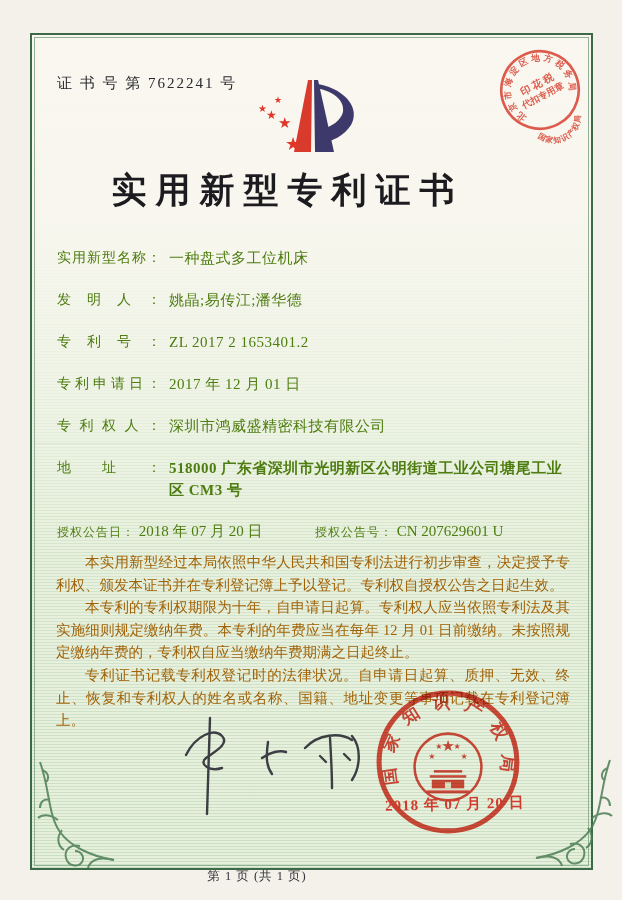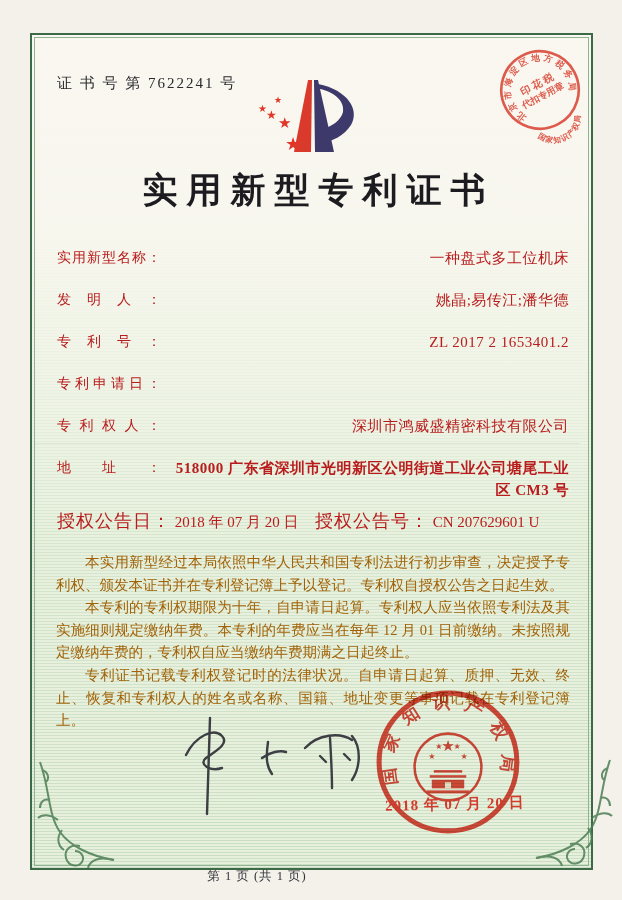--- a/index.html
+++ b/index.html
@@ -10,29 +10,29 @@
     border:2px solid #3c6a46;
     background:
       linear-gradient(180deg, rgba(249,247,239,1) 0%, rgba(249,247,239,0.97) 22%,
         rgba(242,245,233,0.8) 42%, rgba(233,241,223,0.42) 62%, rgba(227,238,215,0.12) 100%),
       repeating-linear-gradient(0deg, rgba(122,174,127,0.30) 0px, rgba(122,174,127,0.30) 1px,
         rgba(240,244,234,0) 1px, rgba(240,244,234,0) 3px);
     background-color:#e7f0dc;}
   .frame::after{content:"";position:absolute;inset:2px;border:1px solid #8fb292;pointer-events:none;}
   .cert-no{position:absolute;left:57px;top:74px;font-size:15px;letter-spacing:2px;color:#2a2a2e;}
   .title{position:absolute;left:30px;top:167px;width:515px;text-align:center;
-    font-size:35px;font-weight:700;letter-spacing:9px;color:#1b1b20;padding-left:31px;}
-  .fields{position:absolute;left:57px;top:247px;width:512px;font-size:15px;color:#b91c1c;}
+    font-size:35px;font-weight:700;letter-spacing:9px;color:#1b1b20;}
+  .fields{position:absolute;left:57px;top:247px;width:512px;font-size:15px;color:#4d7c0f;}
   .frow{display:flex;margin-bottom:20px;line-height:22px;}
   .flabel{flex:0 0 104px;width:104px;text-align:justify;text-align-last:justify;font-size:14px;}
-  .fvalue{flex:1;padding-left:8px;letter-spacing:0.5px;text-align:right;}
+  .fvalue{flex:1;padding-left:8px;letter-spacing:0.5px;}
   .grant-row{display:flex;line-height:22px;margin-top:-3px;}
   .gpair{white-space:nowrap;}
   .gpair.first{width:258px;}
-  .glabel{font-size:18px;letter-spacing:1px;}
+  .glabel{font-size:12px;letter-spacing:1px;}
   .paras{position:absolute;left:56px;top:524px;width:514px;font-size:14.5px;line-height:22.6px;
     color:#a16207;text-align:justify;margin-top:27px;}
   .paras p{margin:0;text-indent:2em;}
   .fold-line{position:absolute;left:35px;top:443px;width:545px;height:1px;background:rgba(60,60,60,0.07);}
   .signer{position:absolute;left:84px;top:744px;font-size:15px;letter-spacing:4px;color:#1f1f24;line-height:31px;}
   .footer{position:absolute;left:172px;top:868px;width:170px;text-align:center;font-size:12.5px;
     letter-spacing:1px;color:#33333a;}
   .seal-date{position:absolute;left:385px;top:795px;font-size:15px;font-weight:700;color:#d23a2b;
     letter-spacing:1px;white-space:nowrap;transform:rotate(-1.5deg);z-index:6;}
   .svg-abs{position:absolute;}
@@ -84,26 +84,27 @@
     <div class="frow">
       <span class="flabel">发明人：</span>
       <span class="fvalue">姚晶;易传江;潘华德</span>
     </div>
     <div class="frow">
       <span class="flabel">专利号：</span>
       <span class="fvalue">ZL 2017 2 1653401.2</span>
     </div>
     <div class="frow">
       <span class="flabel">专利申请日：</span>
+      <span class="fvalue">2017 年 12 月 01 日</span>
     </div>
     <div class="frow">
       <span class="flabel">专利权人：</span>
       <span class="fvalue">深圳市鸿威盛精密科技有限公司</span>
     </div>
-    <div class="frow" style="margin-bottom:12px;">
+    <div class="frow" style="margin-bottom:22px;">
       <span class="flabel">地址：</span>
       <span class="fvalue" style="max-width:408px;font-weight:bold;">518000 广东省深圳市光明新区公明街道工业公司塘尾工业区 CM3 号</span>
     </div>
     <div class="grant-row">
       <span class="gpair first">
         <span class="glabel">授权公告日：</span>
         <span>2018 年 07 月 20 日</span>
       </span>
       <span class="gpair">
         <span class="glabel">授权公告号：</span>

